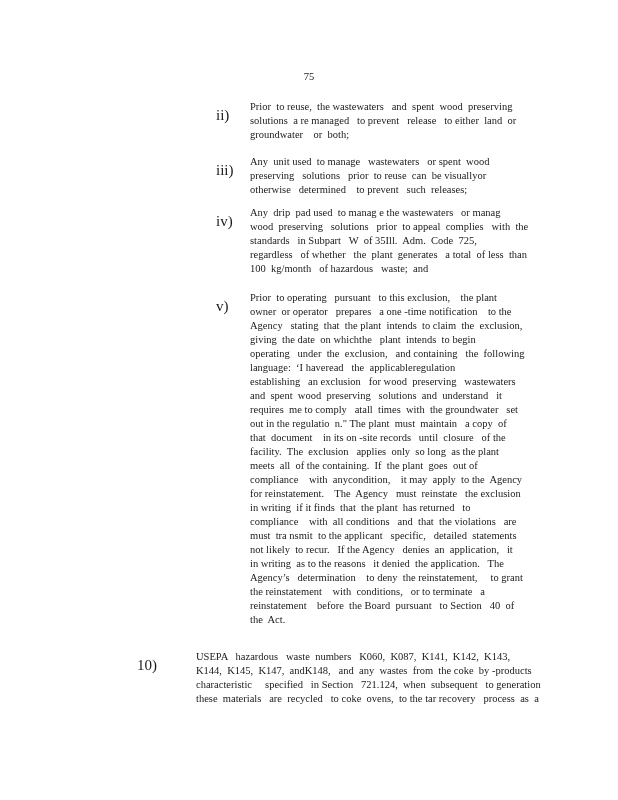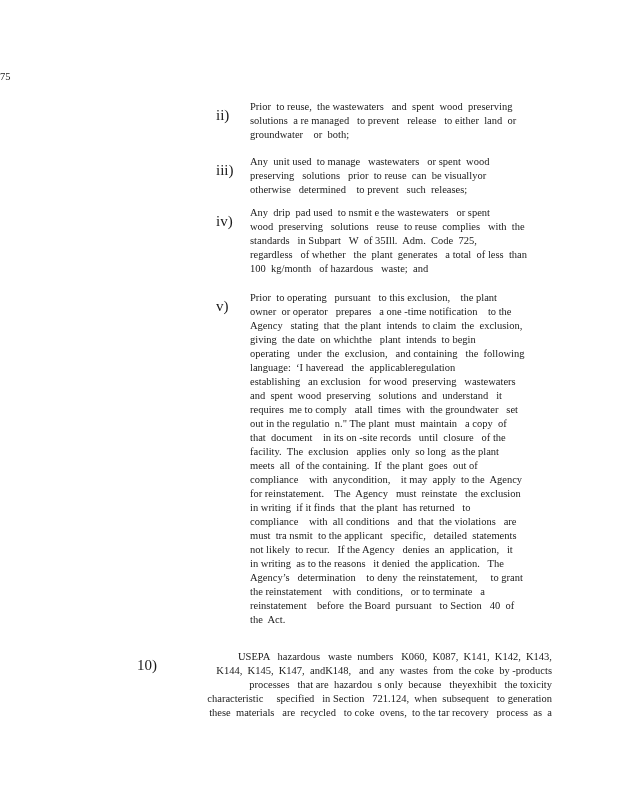--- a/index.html
+++ b/index.html
@@ -14,21 +14,21 @@
     background: #ffffff;
     font-family: "Liberation Serif", "DejaVu Serif", serif;
     color: #1a1a1a;
     overflow: hidden;
   }
   .page-number {
     position: absolute;
     top: 70px;
     left: 0;
     width: 618px;
-    text-align: left;
+    text-align: center;
     font-size: 10.5px;
     line-height: 14px;
   }
   .item {
     position: absolute;
     left: 0;
     width: 618px;
   }
   .item-ii  { top: 100px; }
   .item-iii { top: 155px; }
@@ -44,21 +44,21 @@
     white-space: pre;
   }
   .roman .marker { left: 216px; }
   .arabic .marker { left: 137px; text-align: center; }
 
   .lines {
     position: absolute;
     top: 0;
   }
   .roman .lines { left: 250px; width: 310px; }
-  .arabic .lines { left: 180px; width: 372px; text-align: right; }
+  .arabic .lines { left: 196px; width: 372px; }
 
   .tline {
     white-space: pre;
     font-size: 10.5px;
     line-height: 14px;
     height: 14px;
   }
 </style>
 </head>
 <body>
@@ -81,22 +81,22 @@
     <div class="lines">
         <div class="tline">Any  unit used  to manage   wastewaters   or spent  wood</div>
         <div class="tline">preserving   solutions   prior  to reuse  can  be visuallyor</div>
         <div class="tline">otherwise   determined    to prevent   such  releases;</div>
       </div>
   </section>
 
   <section class="item roman item-iv">
     <span class="marker">iv)</span>
     <div class="lines">
-        <div class="tline">Any  drip  pad used  to nsmit e the wastewaters   or spent</div>
-        <div class="tline">wood  preserving   solutions   reuse  to reuse  complies   with  the</div>
+        <div class="tline">Any  drip  pad used  to manag e the wastewaters   or manag</div>
+        <div class="tline">wood  preserving   solutions   prior  to appeal  complies   with  the</div>
         <div class="tline">standards   in Subpart   W  of 35Ill.  Adm.  Code  725,</div>
         <div class="tline">regardless   of whether   the  plant  generates   a total  of less  than</div>
         <div class="tline">100  kg/month   of hazardous   waste;  and</div>
       </div>
   </section>
 
   <section class="item roman item-v">
     <span class="marker">v)</span>
     <div class="lines">
         <div class="tline">Prior  to operating   pursuant   to this exclusion,    the plant</div>
@@ -124,19 +124,18 @@
         <div class="tline">reinstatement    before  the Board  pursuant   to Section   40  of</div>
         <div class="tline">the  Act.</div>
       </div>
   </section>
 
   <section class="item arabic item-10">
     <span class="marker">10)</span>
     <div class="lines">
         <div class="tline">USEPA   hazardous   waste  numbers   K060,  K087,  K141,  K142,  K143,</div>
         <div class="tline">K144,  K145,  K147,  andK148,   and  any  wastes  from  the coke  by -products</div>
-        <div class="tline">processes   that are  hazardou  s only  because   theyexhibit   the toxicity</div>
         <div class="tline">characteristic     specified   in Section   721.124,  when  subsequent   to generation</div>
         <div class="tline">these  materials   are  recycled   to coke  ovens,  to the tar recovery   process  as  a</div>
       </div>
   </section>
 
 </div>
 
 </body></html>

